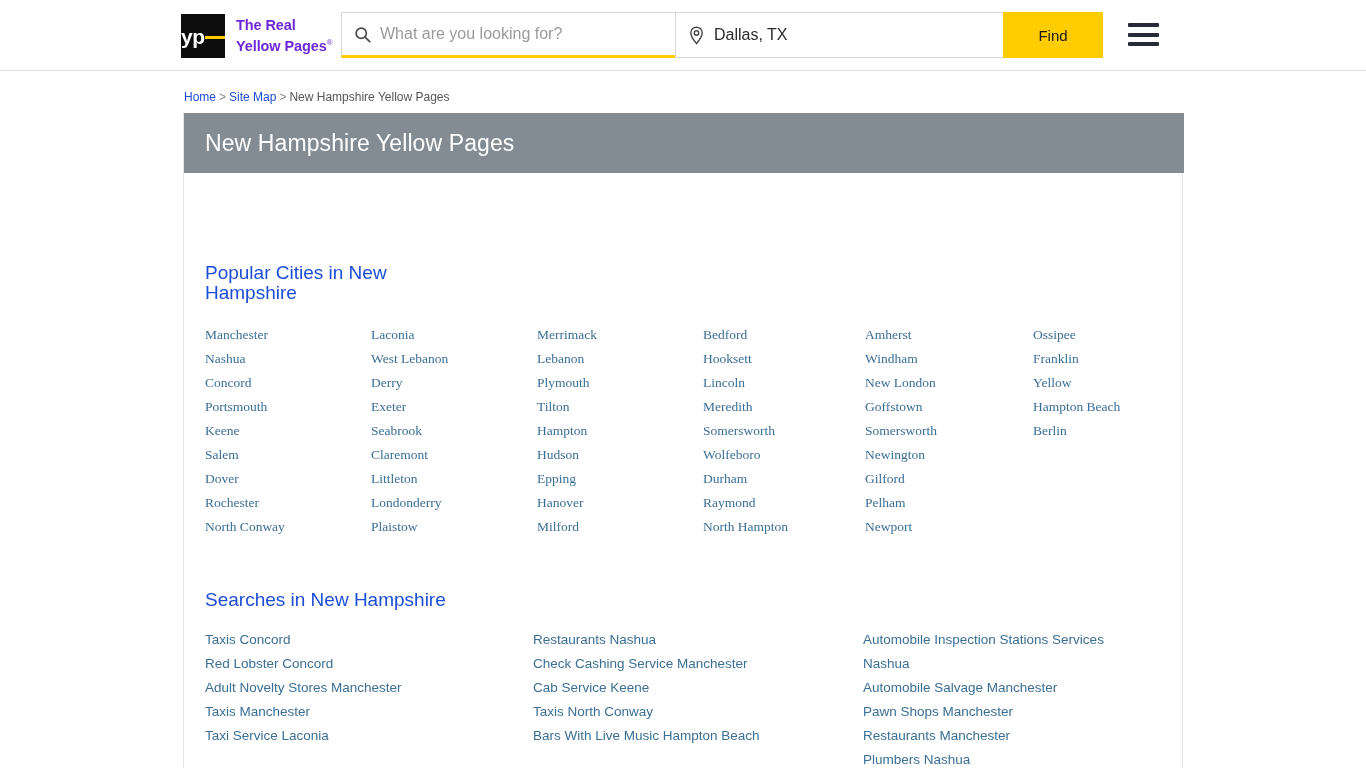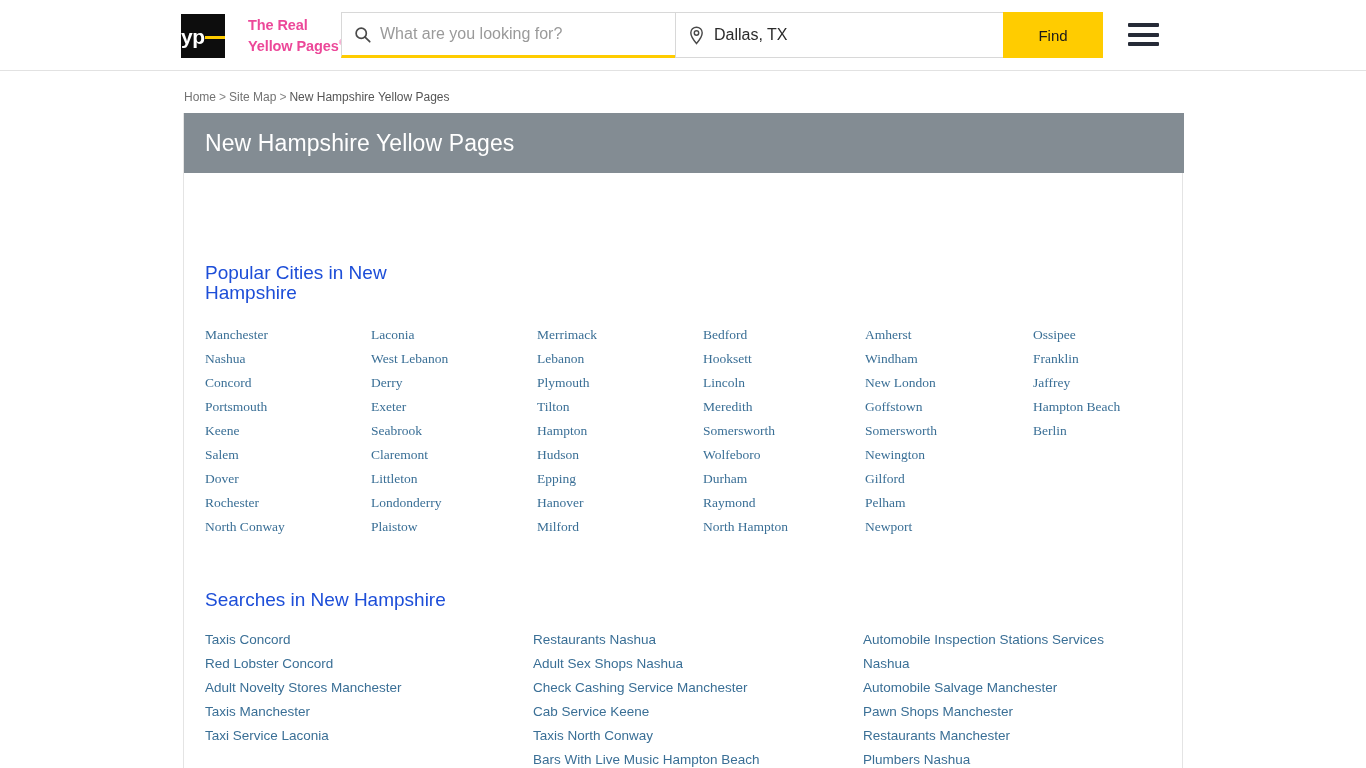--- a/index.html
+++ b/index.html
@@ -54,22 +54,22 @@
     letter-spacing: -0.5px;
     font-family: "Liberation Sans", sans-serif;
   }
   .logo-mark .yp-bar {
     width: 22px;
     height: 3px;
     background: #ffcc00;
     margin-top: 2px;
   }
   .logo-words {
-    margin-left: 23px;
-    color: #ec4899;
+    margin-left: 11px;
+    color: #6d28d9;
     font-size: 14.5px;
     font-weight: bold;
     line-height: 17px;
     letter-spacing: -0.1px;
     white-space: nowrap;
   }
   .logo-words sup { font-size: 8px; font-weight: normal; vertical-align: super; }
 
   .searchbar {
     position: absolute;
@@ -151,21 +151,21 @@
 
   
   .breadcrumb {
     position: absolute;
     left: 184px;
     top: 90px;
     font-size: 12px;
     color: #666666;
     line-height: 15px;
   }
-  .breadcrumb a { color: #737373; text-decoration: none; text-align: center; }
+  .breadcrumb a { color: #1d4ed8; text-decoration: none; text-align: center; }
   .breadcrumb .sep { color: #888888; margin: 0 3px; }
   .breadcrumb .current { color: #555555; }
 
   
   .card {
     position: absolute;
     left: 183px;
     top: 113px;
     width: 1000px;
     background: #ffffff;
@@ -341,38 +341,37 @@
           <a>Goffstown</a>
           <a>Somersworth</a>
           <a>Newington</a>
           <a>Gilford</a>
           <a>Pelham</a>
           <a>Newport</a>
         </div>
         <div class="col">
           <a>Ossipee</a>
           <a>Franklin</a>
-          <a>Jaffrey</a>
+          <a>Yellow</a>
           <a>Hampton Beach</a>
           <a>Berlin</a>
         </div>
       </div>
 
     <h2 class="section-title" id="searches-title">Searches in New Hampshire</h2>
     <div class="grid searches-grid">
         <div class="col">
           <a>Taxis Concord</a>
           <a>Red Lobster Concord</a>
           <a>Adult Novelty Stores Manchester</a>
           <a>Taxis Manchester</a>
           <a>Taxi Service Laconia</a>
         </div>
         <div class="col">
           <a>Restaurants Nashua</a>
-          <a>Adult Sex Shops Nashua</a>
           <a>Check Cashing Service Manchester</a>
           <a>Cab Service Keene</a>
           <a>Taxis North Conway</a>
           <a>Bars With Live Music Hampton Beach</a>
         </div>
         <div class="col">
           <a>Automobile Inspection Stations Services Nashua</a>
           <a>Automobile Salvage Manchester</a>
           <a>Pawn Shops Manchester</a>
           <a>Restaurants Manchester</a>

